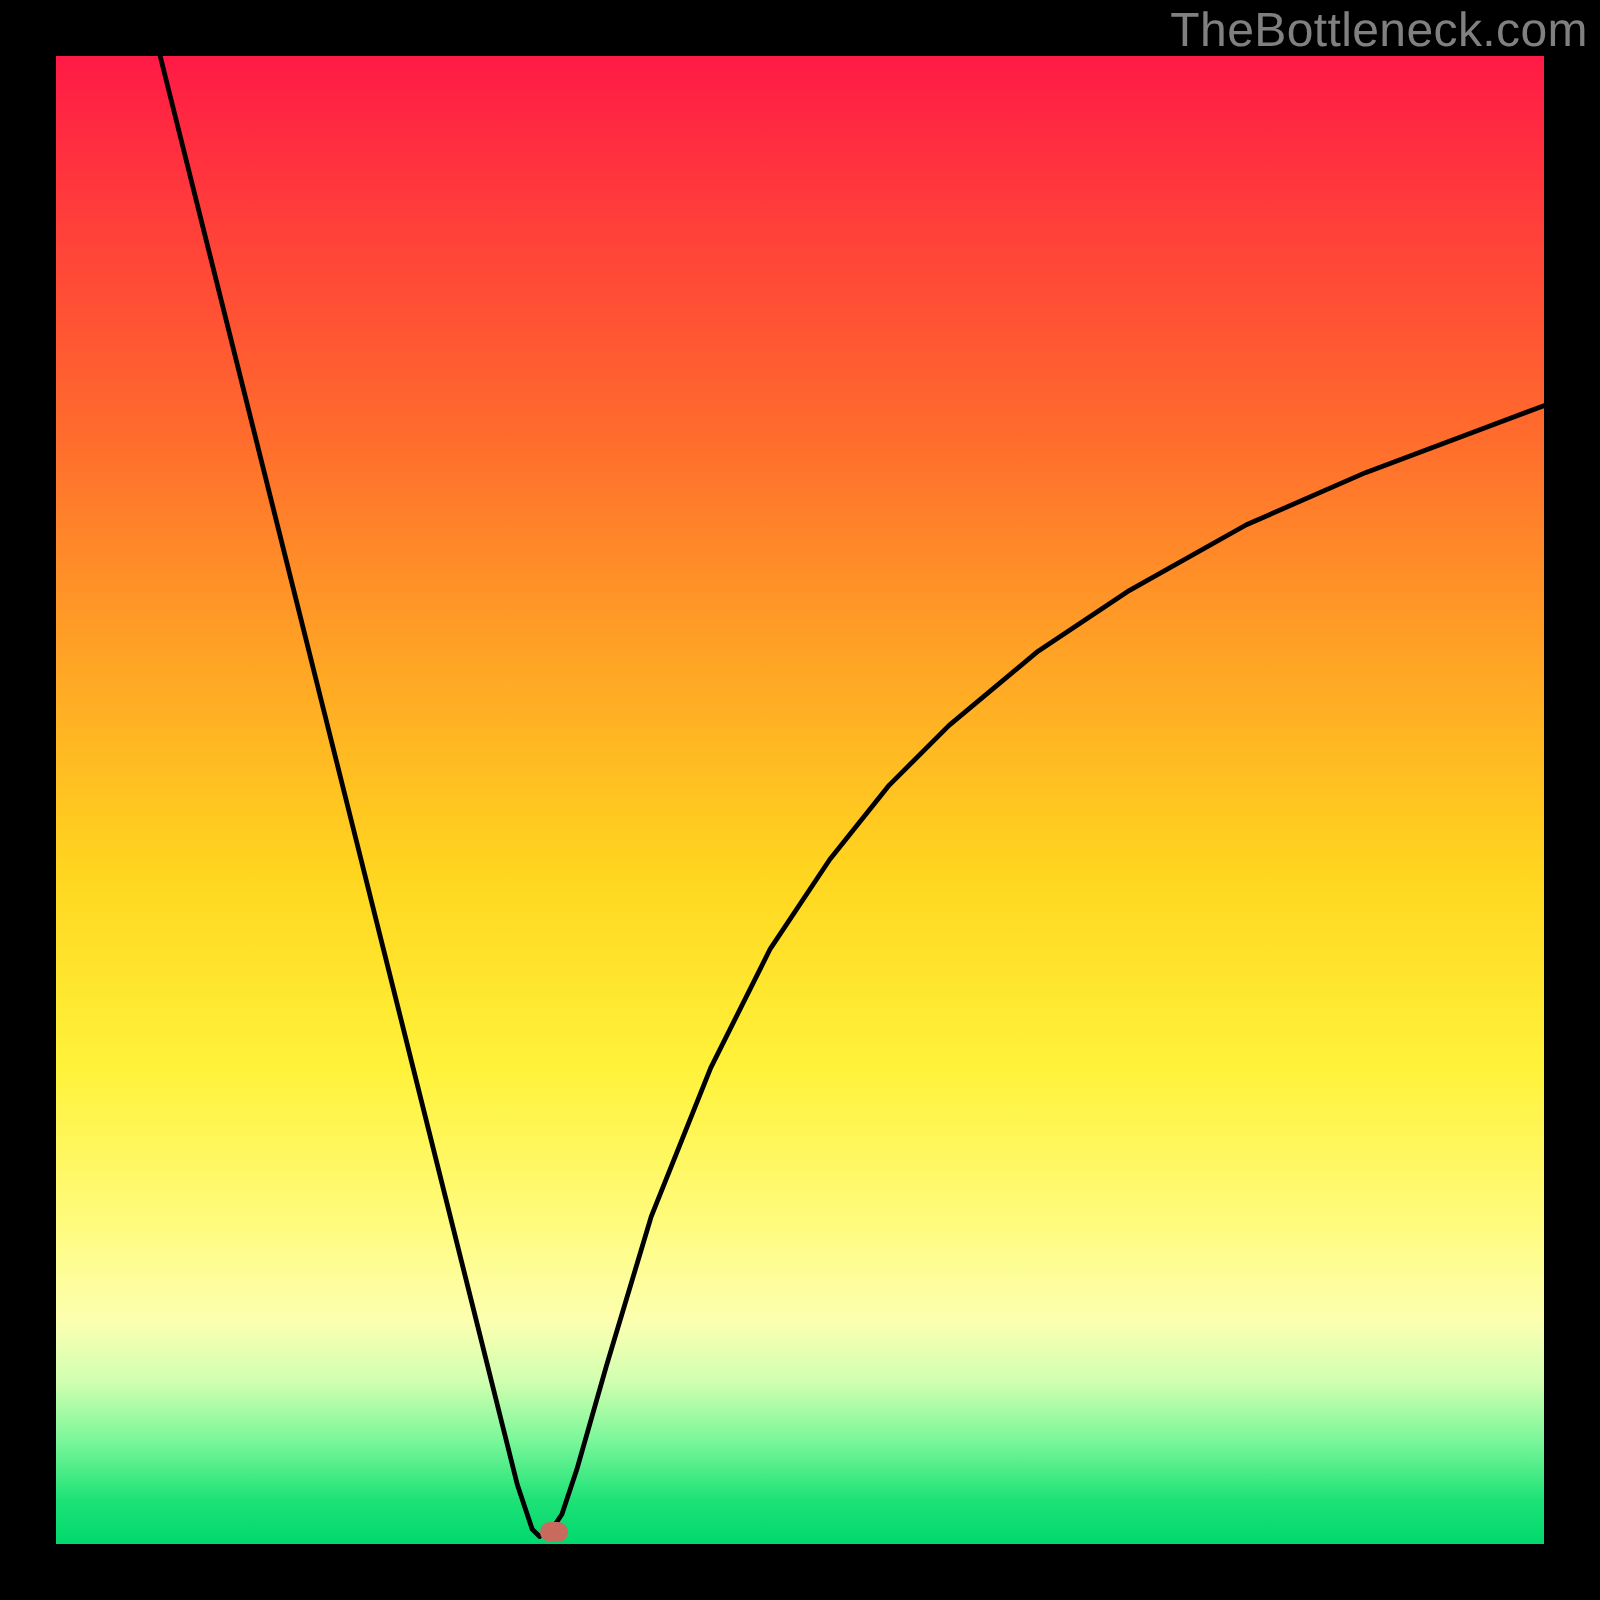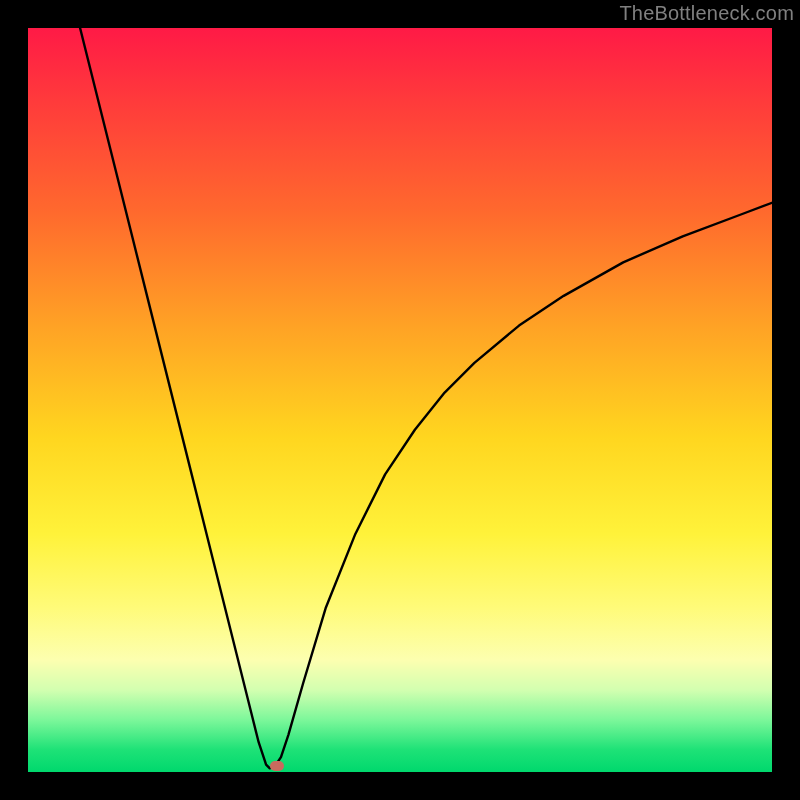--- a/index.html
+++ b/index.html
@@ -38,21 +38,21 @@
       #7cf79a 93%,
       #1ee277 97%,
       #00d86d 100%
     );
   }
   .watermark {
     position: absolute;
     top: 2px;
     right: 6px;
     color: #808080;
-    font-size: 20px;
+    font-size: 24px;
     font-weight: 500;
     letter-spacing: 0.2px;
     user-select: none;
   }
   svg.curve {
     position: absolute;
     left: 0;
     top: 0;
     width: 744px;
     height: 744px;

